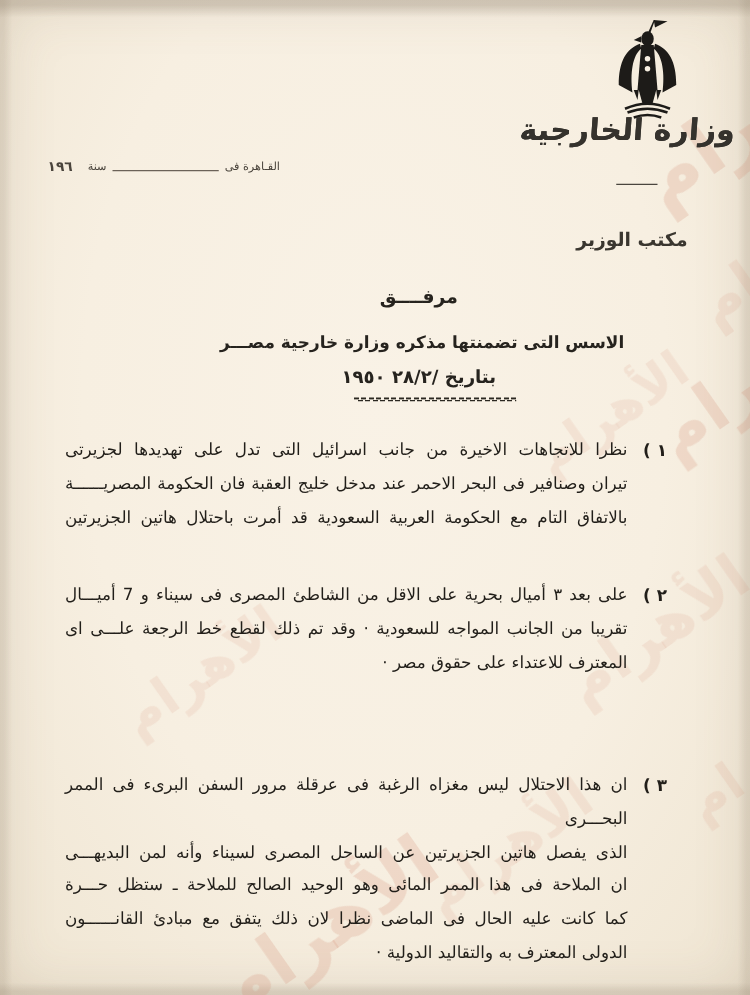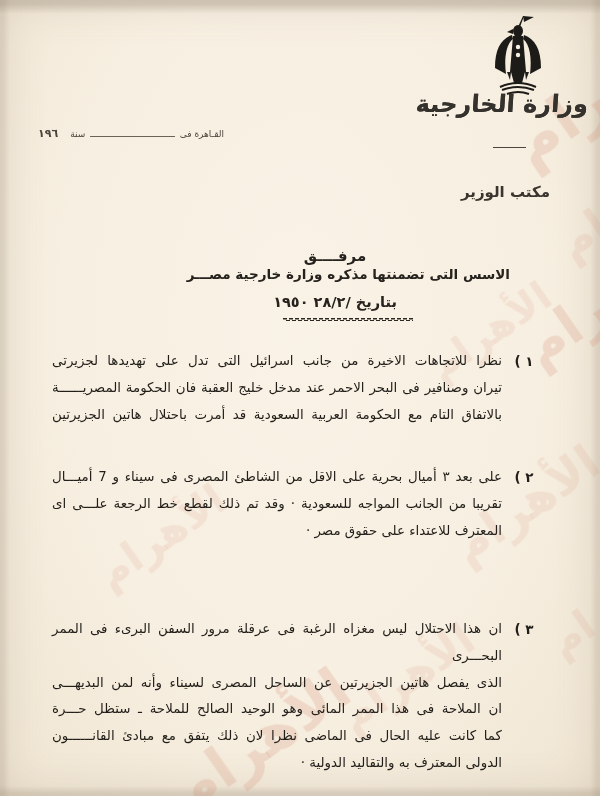--- a/index.html
+++ b/index.html
@@ -55,26 +55,26 @@
     position:absolute;left:428px;top:154px;width:155px;z-index:3;
     text-align:center;direction:rtl;
     font-size:15px;font-weight:bold;color:#3a362f;
     white-space:nowrap;
     margin-top:29px;
   }
   .emblem{position:absolute;left:487px;top:14px;z-index:3;}
   
   .title-block{position:absolute;left:0;top:0;width:600px;z-index:3;color:#26231e;}
   .title-annex{
-    position:absolute;left:235px;top:247px;width:200px;
+    position:absolute;left:235px;top:228px;width:200px;
     text-align:center;direction:rtl;font-size:15px;font-weight:bold;white-space:nowrap;
   }
   .title-subject{
-    position:absolute;left:160px;top:266px;width:350px;
-    text-align:right;direction:rtl;font-size:13.5px;font-weight:bold;white-space:nowrap;
+    position:absolute;left:176px;top:266px;width:350px;
+    text-align:left;direction:rtl;font-size:13.5px;font-weight:bold;white-space:nowrap;
   }
   .title-date{
     position:absolute;left:235px;top:294px;width:200px;
     text-align:center;direction:rtl;font-size:14.5px;font-weight:bold;white-space:nowrap;
   }
   .title-date .dm{direction:ltr;unicode-bidi:bidi-override;display:inline-block;text-align:right;}
   .title-rule{
     position:absolute;left:283px;top:318px;width:130px;height:3px;
     background:
       repeating-linear-gradient(90deg,#2b2821 0 4px, transparent 4px 6px),

